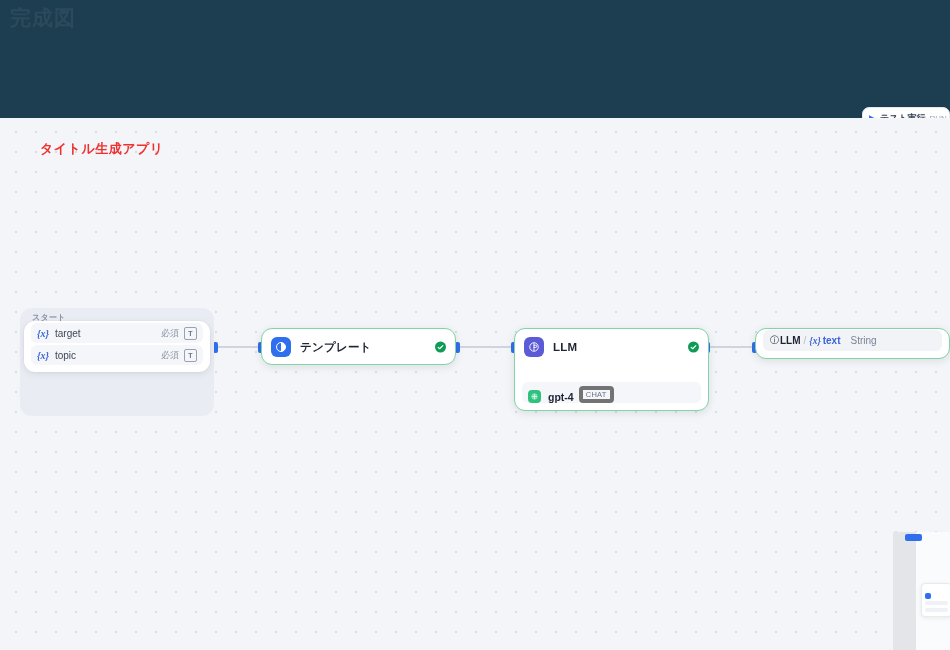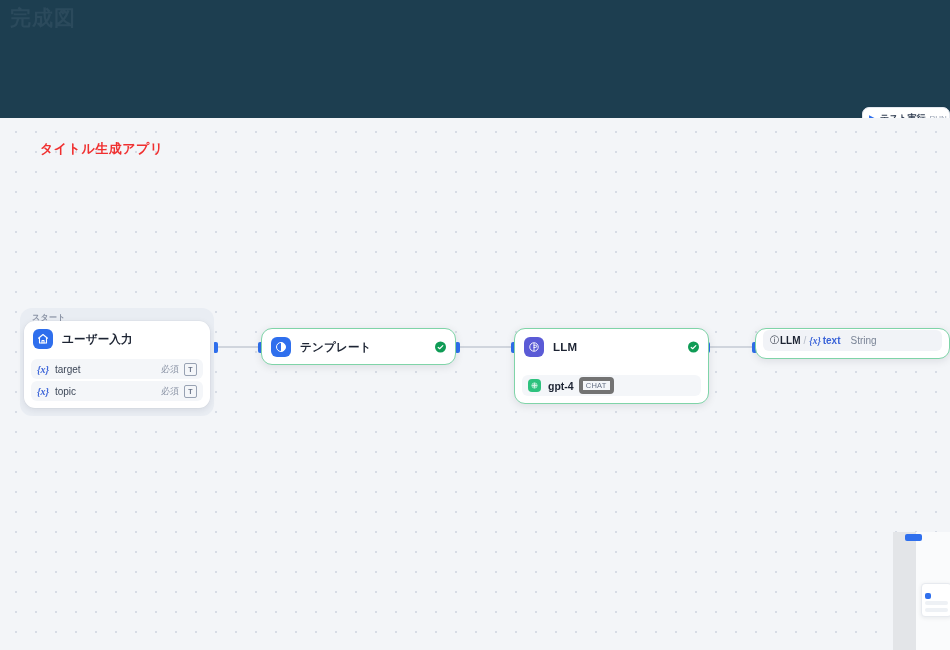--- a/index.html
+++ b/index.html
@@ -227,26 +227,26 @@
     font-weight: 700;
     display: flex;
     align-items: center;
     justify-content: center;
     line-height: 1;
   }
 
   
   .model-row {
     display: flex;
-    align-items: center;
+    align-items: flex-end;
     height: 21px;
     background: #f4f6f9;
     border-radius: 6px;
     padding: 0 6px;
-    margin-top: 10px;
+    margin-top: 17px;
   }
   .model-icon {
     width: 13px;
     height: 13px;
     border-radius: 4px;
     background: #2ec27e;
     display: flex;
     align-items: center;
     justify-content: center;
     flex: 0 0 auto;
@@ -395,30 +395,20 @@
 
     <div class="edge" style="left:709px; top:228px; width:46px;"></div>
     <div class="port" style="left:705px; top:224px;"></div>
     <div class="port" style="left:752px; top:224px;"></div>
 
     <div class="start-group">
       <div class="start-group-label">スタート</div>
     </div>
 
     <div class="node" style="left:24px; top:203px; width:186px;">
-      <div class="node-head">
-        <div class="node-icon" style="background:#2f6fed;">
-          <svg width="12" height="12" viewBox="0 0 24 24" fill="none" stroke="#ffffff" stroke-width="2.2" stroke-linecap="round" stroke-linejoin="round">
-            <path d="M3 10.5 12 3l9 7.5"></path>
-            <path d="M5 10v10h14V10"></path>
-            <path d="M10 20v-5h4v5"></path>
-          </svg>
-        </div>
-        <div class="node-title">ユーザー入力</div>
-      </div>
       <div class="node-body">
         <div class="var-row">
           <span class="var-tag">{x}</span>
           <span class="var-name">target</span>
           <span class="var-required">必須</span>
           <span class="type-icon">T</span>
         </div>
         <div class="var-row">
           <span class="var-tag">{x}</span>
           <span class="var-name">topic</span>

